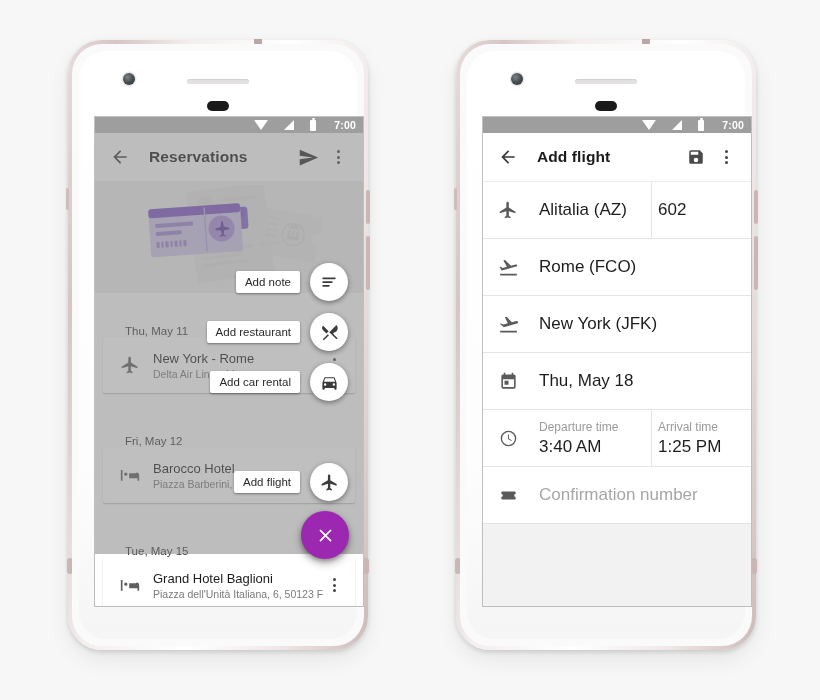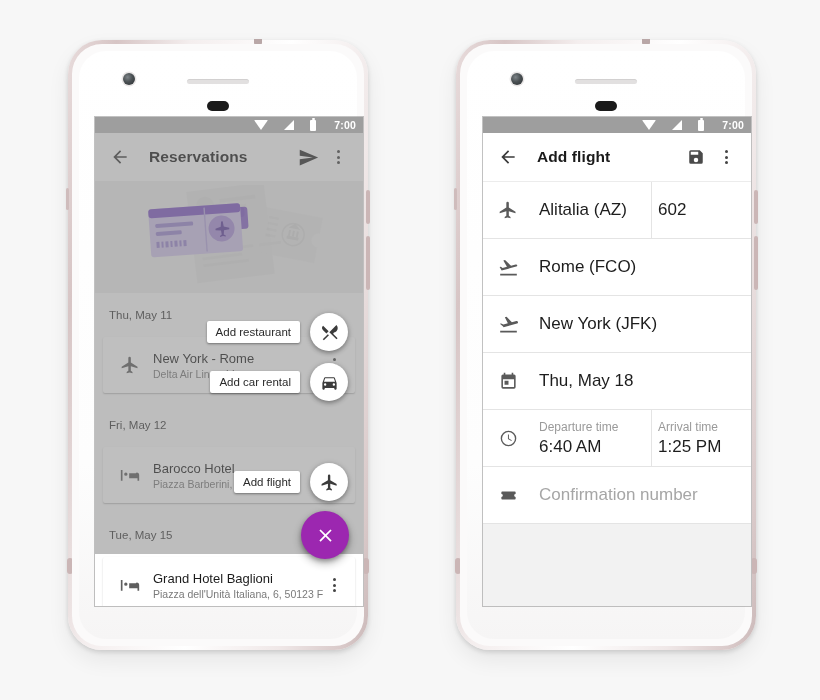--- a/index.html
+++ b/index.html
@@ -110,21 +110,21 @@
   .kebab i { width:3px; height:3px; border-radius:50%; background:#444; display:block; }
 
   
   .left-body { position: relative; height: 421px; background: #fafafa; }
   .hero {
     height: 112px; background: #ececec; position: relative; overflow: hidden;
   }
   .hero svg { position:absolute; left:50%; top:50%; transform: translate(-50%,-50%); }
 
   .daterow {
-    display:flex; align-items:center; height: 44px; padding: 0 14px;
+    display:flex; align-items:flex-end; height: 44px; padding: 0 30px;
     font-size: 11.5px; color: #3c3c3c;
   }
   .card {
     margin: 0 8px 10px 8px; background: #fff; border-radius: 2px;
     box-shadow: 0 1px 2px rgba(0,0,0,.16), 0 1px 1px rgba(0,0,0,.10);
     display: flex; align-items: center; height: 56px; padding: 0 10px;
   }
   .card .licon { width: 34px; display:flex; align-items:center; justify-content:center; color:#5f5f5f; }
   .card .ctext { flex:1; min-width:0; padding-left: 6px; }
   .card .ctitle {
@@ -339,20 +339,30 @@
                       <i></i>
                       <i></i>
                     </span>
                 </div>
               </div>
 
               <div class="scrim"></div>
 
               <div class="speeddial">
 
+                <div class="sd-item" style="top:130px;">
+                  <span class="sd-label">Add note</span>
+                  <span class="sd-mini">
+                    <svg width="18" height="18" viewBox="0 0 24 24">
+                      <rect x="3" y="6" width="18" height="2.2" rx="1.1" fill="#3b3b3b"></rect>
+                      <rect x="3" y="11" width="14" height="2.2" rx="1.1" fill="#3b3b3b"></rect>
+                      <rect x="3" y="16" width="10" height="2.2" rx="1.1" fill="#3b3b3b"></rect>
+                    </svg>
+                  </span>
+                </div>
 
                 <div class="sd-item" style="top:180px;">
                   <span class="sd-label">Add restaurant</span>
                   <span class="sd-mini">
                     <svg width="19" height="19" viewBox="0 0 24 24">
                       <path fill="#3b3b3b" d="M8.1 13.34l2.83-2.83L3.91 3.5a4 4 0 0 0 0 5.66l4.19 4.18zm6.78-1.81a5.5 5.5 0 0 0 5.9-1.22 5.5 5.5 0 0 0 0-7.78l-9 9 9 9 1.42-1.41-5.66-5.66 1.06-1.06-2.72-2.9z"></path>
                       <path fill="#3b3b3b" d="M3.5 20.5L9.9 14.1l1.42 1.41-6.4 6.4z"></path>
                     </svg>
                   </span>
                 </div>
@@ -485,21 +495,21 @@
 
               <div class="frow">
                 <div class="ficon">
                   <svg width="19" height="19" viewBox="0 0 24 24">
                     <circle cx="12" cy="12" r="9" fill="none" stroke="#5a5a5a" stroke-width="1.7"></circle>
                     <path fill="#5a5a5a" d="M12.5 7h-1.2v5.6l4.3 2.6.6-1-3.7-2.2z"></path>
                   </svg>
                 </div>
                 <div class="fcell split">
                   <div class="flabel">Departure time</div>
-                  <div class="fvalue">6:40 AM</div>
+                  <div class="fvalue">3:40 AM</div>
                 </div>
                 <div class="fcell split2">
                   <div class="flabel">Arrival time</div>
                   <div class="fvalue">1:25 PM</div>
                 </div>
               </div>
 
               <div class="frow">
                 <div class="ficon">
                   <svg width="19" height="19" viewBox="0 0 24 24">

